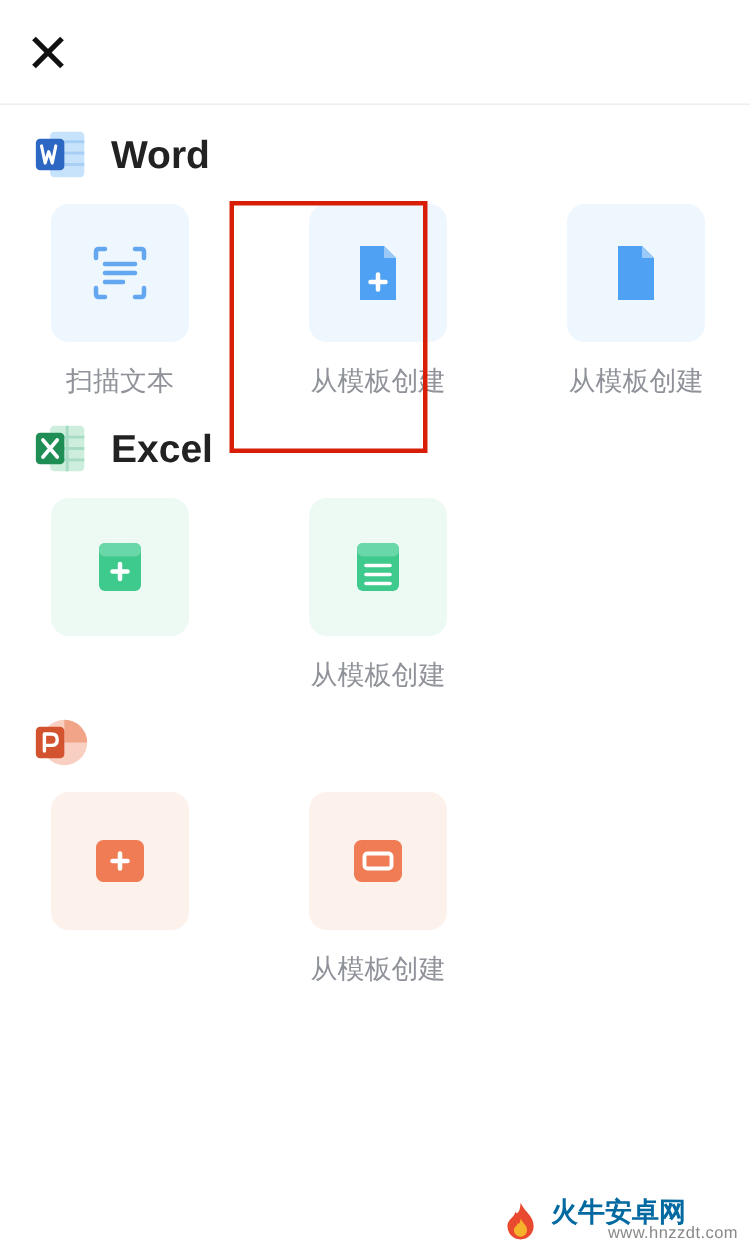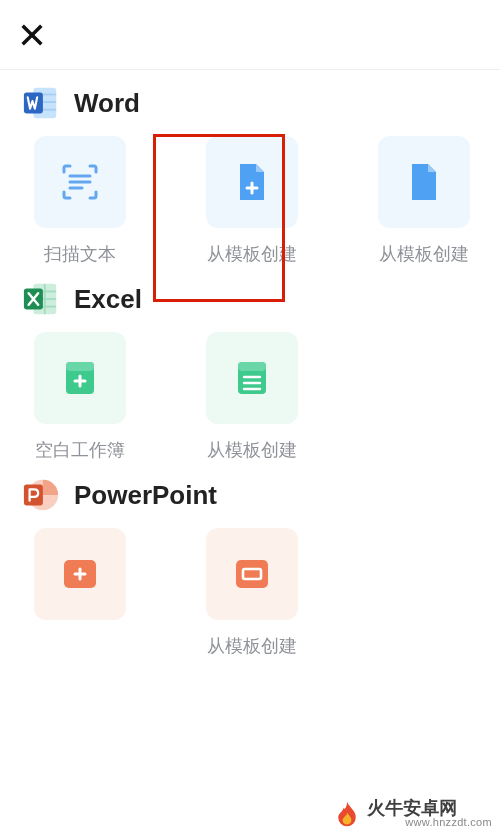--- a/index.html
+++ b/index.html
@@ -16,21 +16,21 @@
   .tiles { display: flex; gap: 52px; padding-left: 4px; }
   .tile-wrap { display: flex; flex-direction: column; align-items: center; gap: 14px; width: 120px; }
   .tile { width: 92px; height: 92px; border-radius: 12px; display: flex; align-items: center; justify-content: center; cursor: pointer; }
   .tile.word { background: #eef6fe; }
   .tile.excel { background: #ecfaf3; }
   .tile.ppt { background: #fdf1ec; }
   .tile-label { font-size: 18px; color: #8f9299; text-align: center; white-space: nowrap; }
   .highlight { position: absolute; border: 3px solid #d81e06; pointer-events: none; }
   .watermark { position: absolute; right: 8px; bottom: 6px; display: flex; align-items: center; gap: 6px; }
   .watermark-text { display: flex; flex-direction: column; line-height: 1.05; }
-  .wm-top { font-size: 18px; font-weight: 700; color: #404040; }
+  .wm-top { font-size: 18px; font-weight: 700; color: #0369a1; }
   .wm-bot { font-size: 11px; color: #888; letter-spacing: .3px; margin-left: 38px; }
   .wm-ico { width: 28px; height: 28px; }
   .tile svg { width: 48px; height: 48px; }
 </style>
 </head>
 <body>
 
 <div class="page">
 
   <div class="topbar">
@@ -111,21 +111,20 @@
       <div class="tiles">
         <div class="tile-wrap">
           <div class="tile excel">
             <svg viewBox="0 0 48 48">
               <rect x="10" y="8" width="28" height="32" rx="4" fill="#3ec98d"></rect>
               <rect x="10" y="8" width="28" height="9" rx="4" fill="#69d7a8"></rect>
               <line x1="19" y1="27" x2="29" y2="27" stroke="#fff" stroke-width="3" stroke-linecap="round"></line>
               <line x1="24" y1="22" x2="24" y2="32" stroke="#fff" stroke-width="3" stroke-linecap="round"></line>
             </svg>
           </div>
-          <span class="tile-label">空白工作簿</span>
         </div>
         <div class="tile-wrap">
           <div class="tile excel">
             <svg viewBox="0 0 48 48">
               <rect x="10" y="8" width="28" height="32" rx="4" fill="#3ec98d"></rect>
               <rect x="10" y="8" width="28" height="9" rx="4" fill="#69d7a8"></rect>
               <line x1="16" y1="23" x2="32" y2="23" stroke="#fff" stroke-width="2.4" stroke-linecap="round"></line>
               <line x1="16" y1="29" x2="32" y2="29" stroke="#fff" stroke-width="2.4" stroke-linecap="round"></line>
               <line x1="16" y1="35" x2="32" y2="35" stroke="#fff" stroke-width="2.4" stroke-linecap="round"></line>
             </svg>
@@ -138,21 +137,20 @@
     <div class="section">
       <div class="section-header">
         <span class="app-icon">
           <svg viewBox="0 0 40 40">
               <circle cx="22" cy="20" r="16" fill="#f8cfc0"></circle>
               <path d="M22 4 A16 16 0 0 1 38 20 L22 20 Z" fill="#f2a488"></path>
               <rect x="2" y="9" width="20" height="22" rx="3" fill="#d4532f"></rect>
               <path d="M8 26 V14 H13 Q17 14 17 18 Q17 22 13 22 H8" stroke="#fff" stroke-width="2.4" fill="none" stroke-linecap="round" stroke-linejoin="round"></path>
             </svg>
         </span>
-        <span class="section-title">PowerPoint</span>
       </div>
       <div class="tiles">
         <div class="tile-wrap">
           <div class="tile ppt">
             <svg viewBox="0 0 48 48">
               <rect x="8" y="10" width="32" height="28" rx="5" fill="#ef7c55"></rect>
               <line x1="19" y1="24" x2="29" y2="24" stroke="#fff" stroke-width="3" stroke-linecap="round"></line>
               <line x1="24" y1="19" x2="24" y2="29" stroke="#fff" stroke-width="3" stroke-linecap="round"></line>
             </svg>
           </div>

